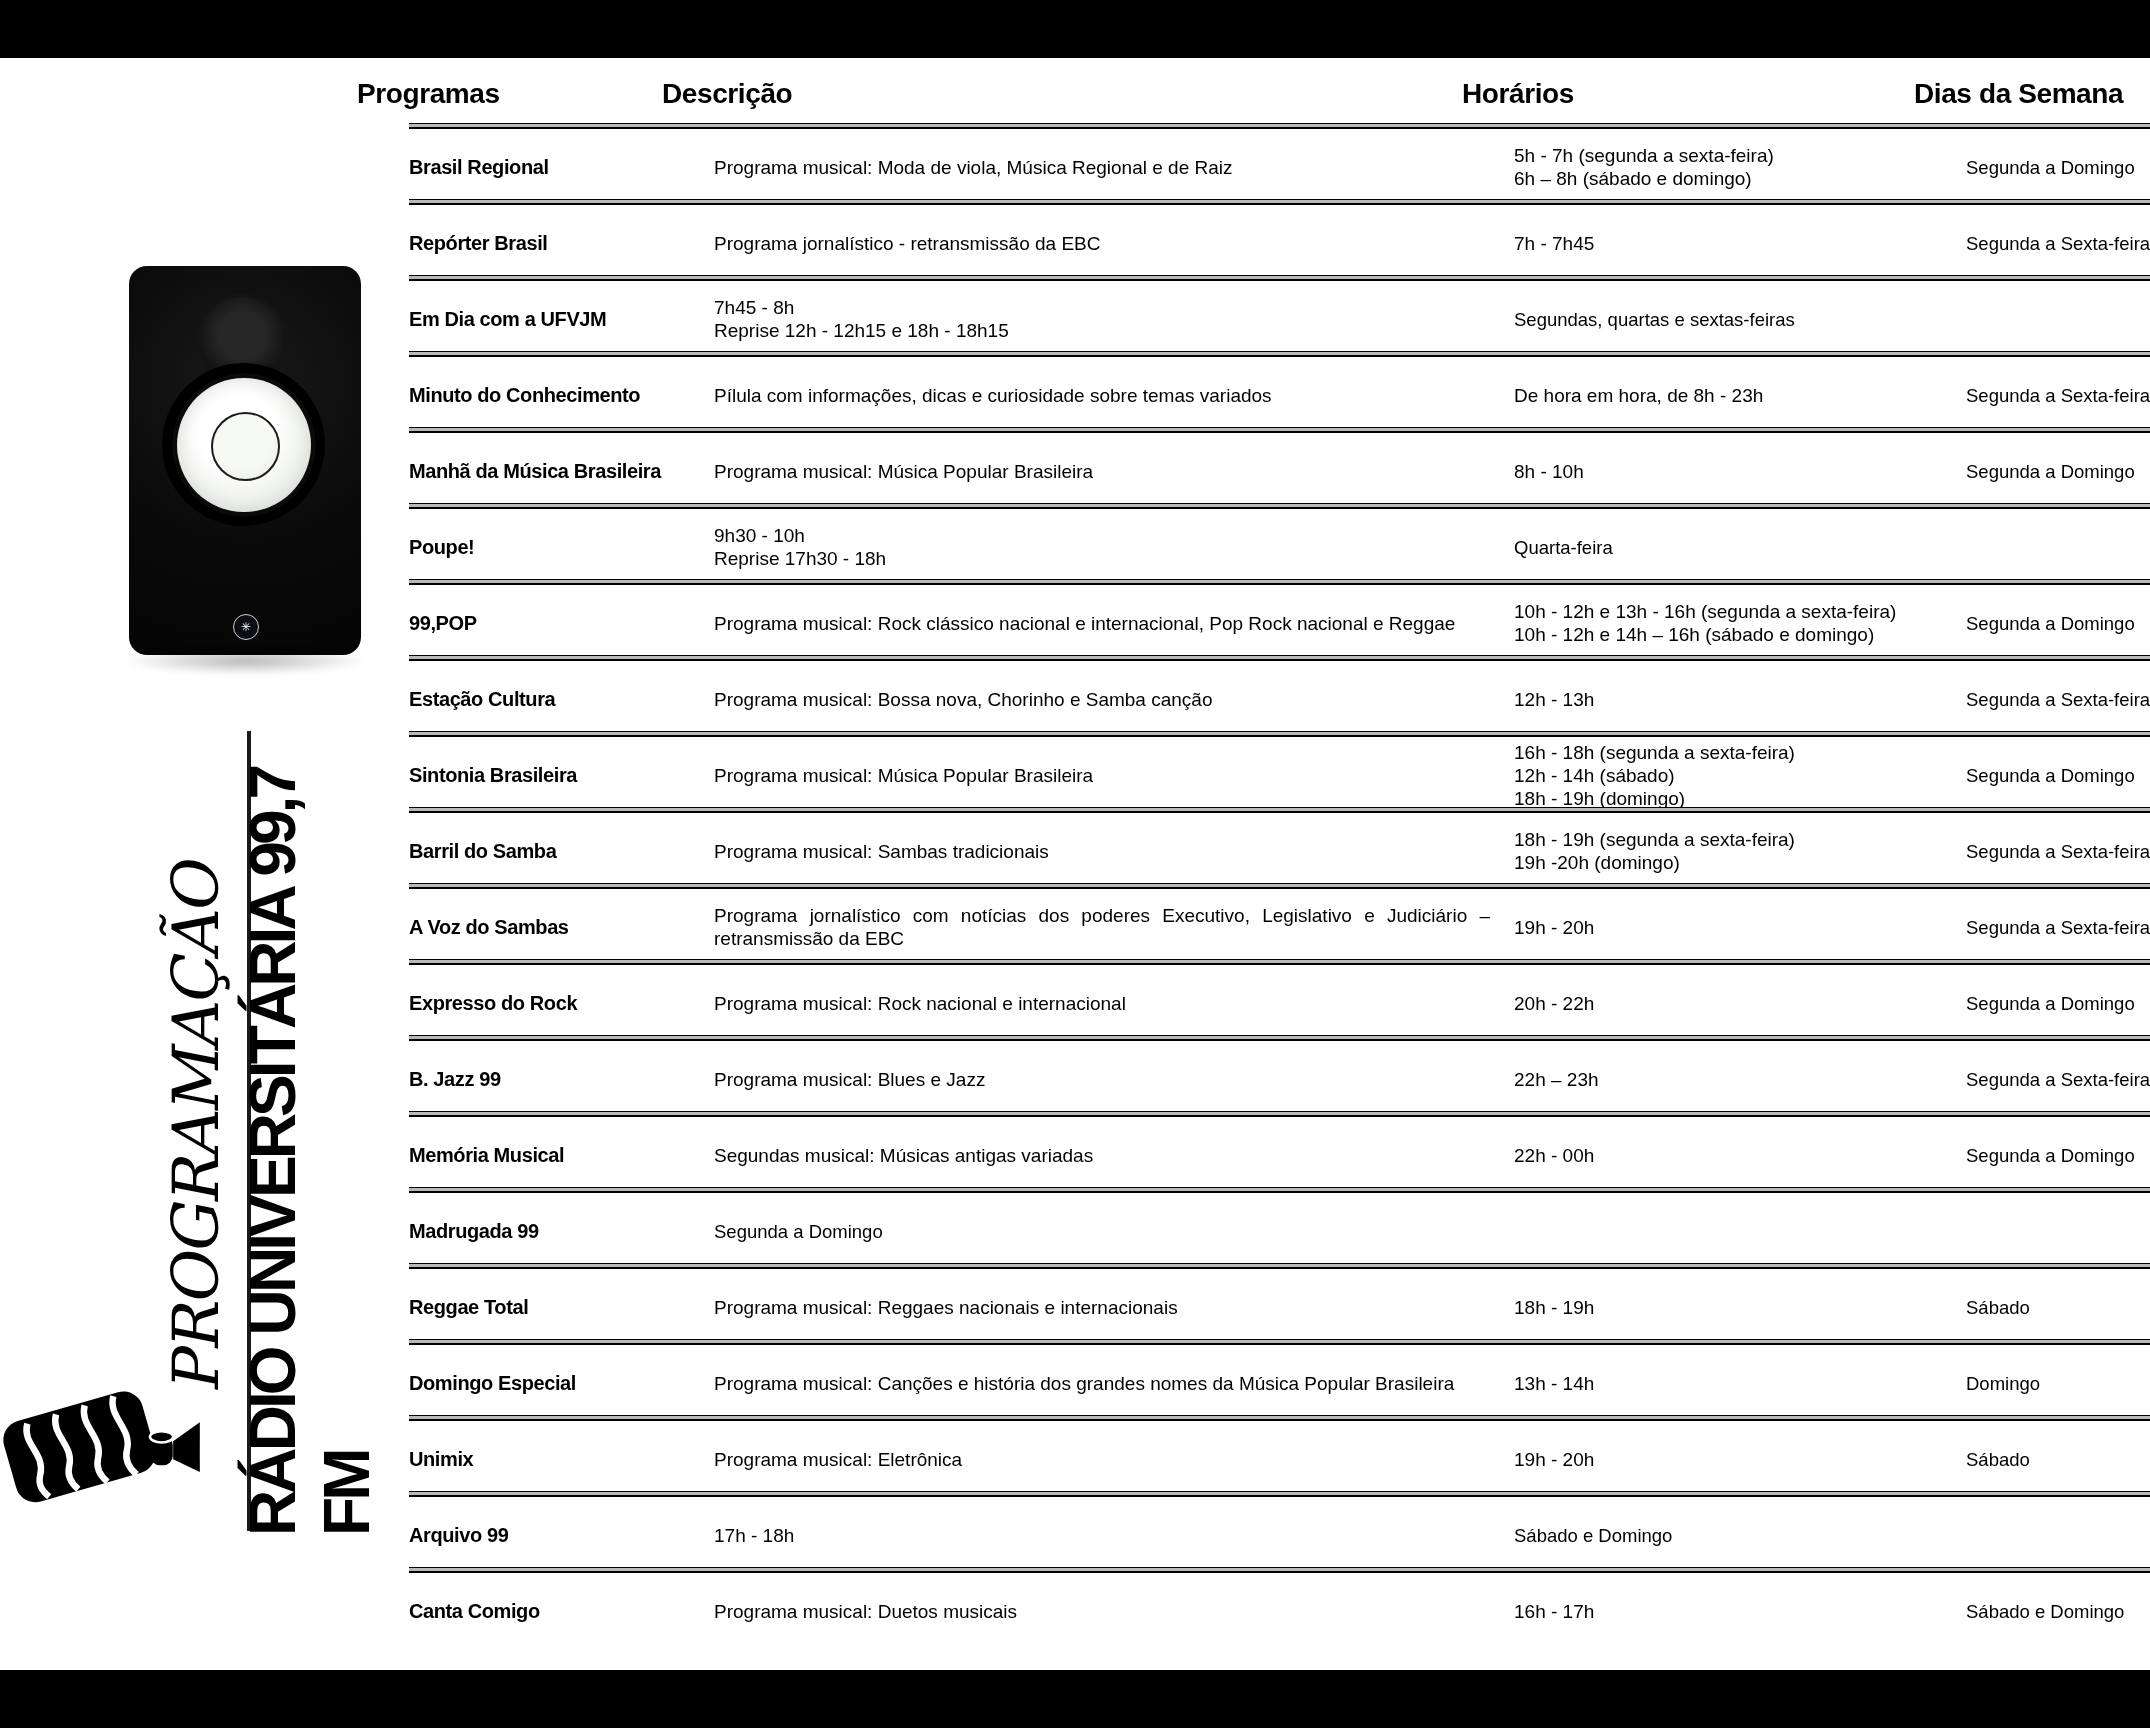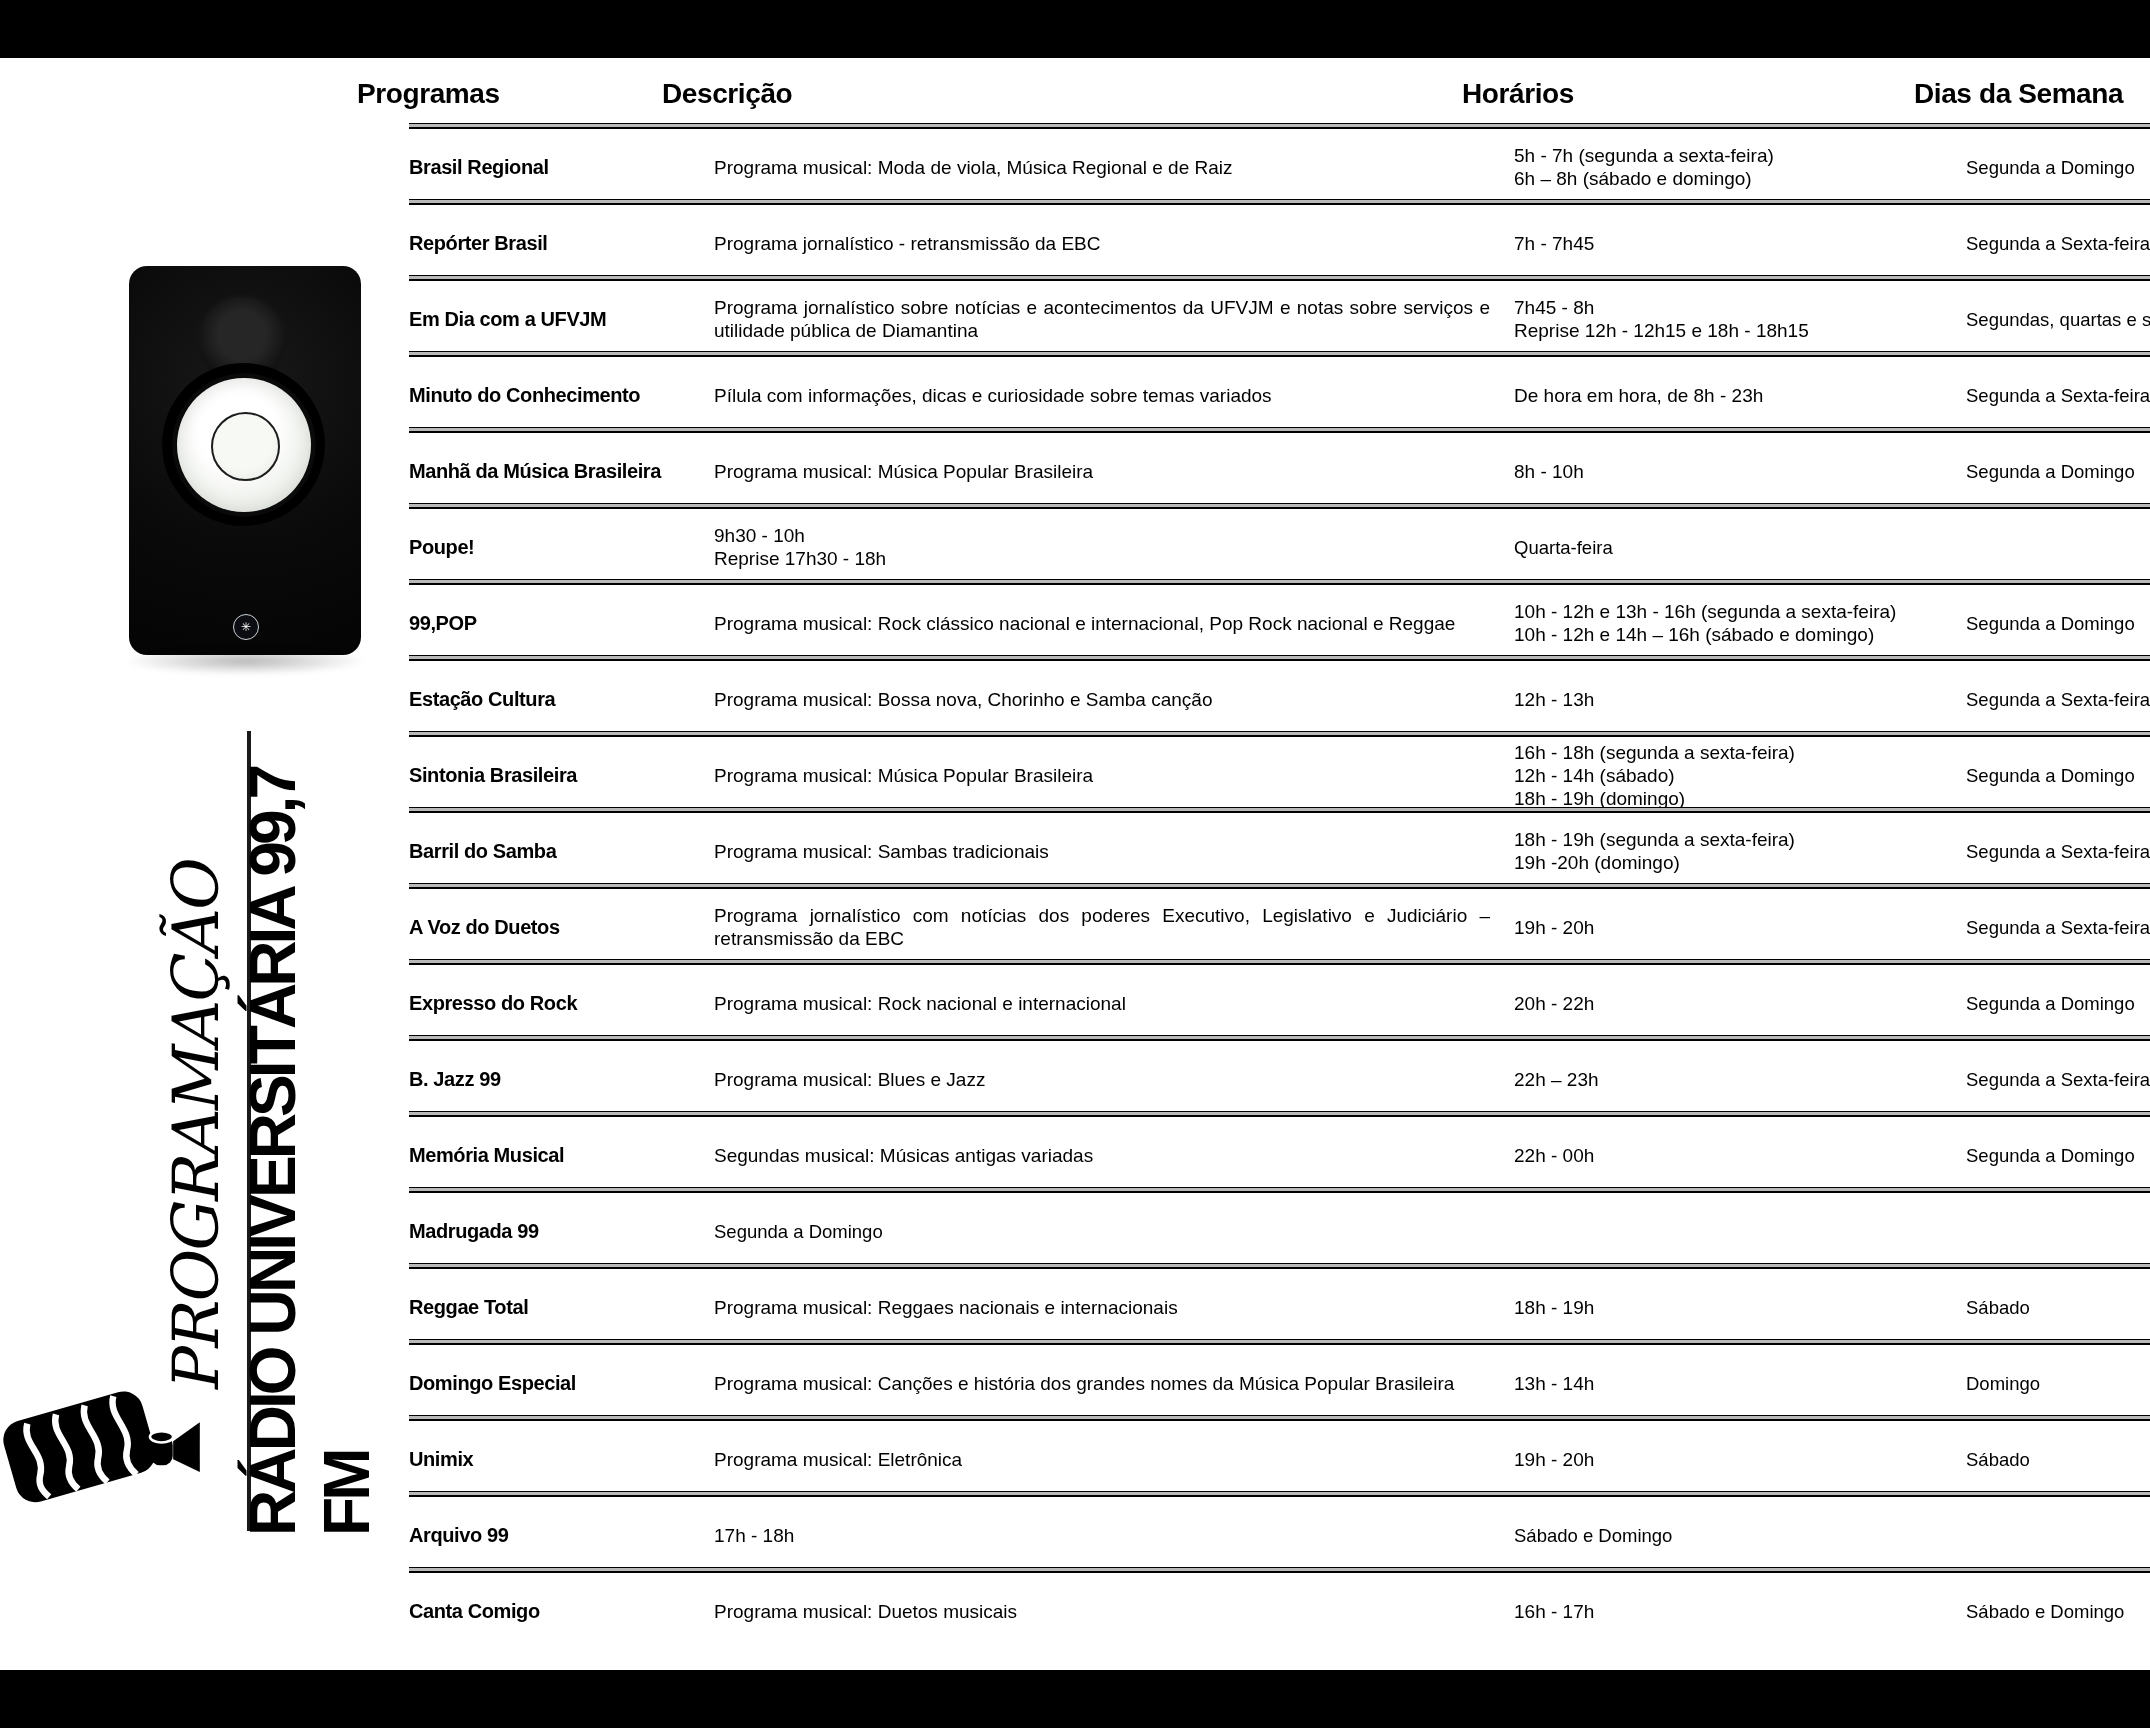--- a/index.html
+++ b/index.html
@@ -132,21 +132,20 @@
 
   <div class="trow">
     <div class="cell c-prog">Repórter Brasil</div>
     <div class="cell c-desc">Programa jornalístico - retransmissão da EBC</div>
     <div class="cell c-hours">7h - 7h45</div>
     <div class="cell c-days">Segunda a Sexta-feira</div>
   </div>
 
   <div class="trow">
     <div class="cell c-prog">Em Dia com a UFVJM</div>
-    <div class="cell c-desc">Programa jornalístico sobre notícias e acontecimentos da UFVJM e notas sobre serviços e utilidade pública de Diamantina</div>
     <div class="cell c-hours">7h45 - 8h
 Reprise 12h - 12h15 e 18h - 18h15</div>
     <div class="cell c-days">Segundas, quartas e sextas-feiras</div>
   </div>
 
   <div class="trow">
     <div class="cell c-prog">Minuto do Conhecimento</div>
     <div class="cell c-desc">Pílula com informações, dicas e curiosidade sobre temas variados</div>
     <div class="cell c-hours">De hora em hora, de 8h - 23h</div>
     <div class="cell c-days">Segunda a Sexta-feira</div>
@@ -192,21 +191,21 @@
 
   <div class="trow">
     <div class="cell c-prog">Barril do Samba</div>
     <div class="cell c-desc">Programa musical: Sambas tradicionais</div>
     <div class="cell c-hours">18h - 19h (segunda a sexta-feira)
 19h -20h (domingo)</div>
     <div class="cell c-days">Segunda a Sexta-feira e Domingo</div>
   </div>
 
   <div class="trow">
-    <div class="cell c-prog">A Voz do Duetos</div>
+    <div class="cell c-prog">A Voz do Sambas</div>
     <div class="cell c-desc">Programa jornalístico com notícias dos poderes Executivo, Legislativo e Judiciário – retransmissão da EBC</div>
     <div class="cell c-hours">19h - 20h</div>
     <div class="cell c-days">Segunda a Sexta-feira</div>
   </div>
 
   <div class="trow">
     <div class="cell c-prog">Expresso do Rock</div>
     <div class="cell c-desc">Programa musical: Rock nacional e internacional</div>
     <div class="cell c-hours">20h - 22h</div>
     <div class="cell c-days">Segunda a Domingo</div>

